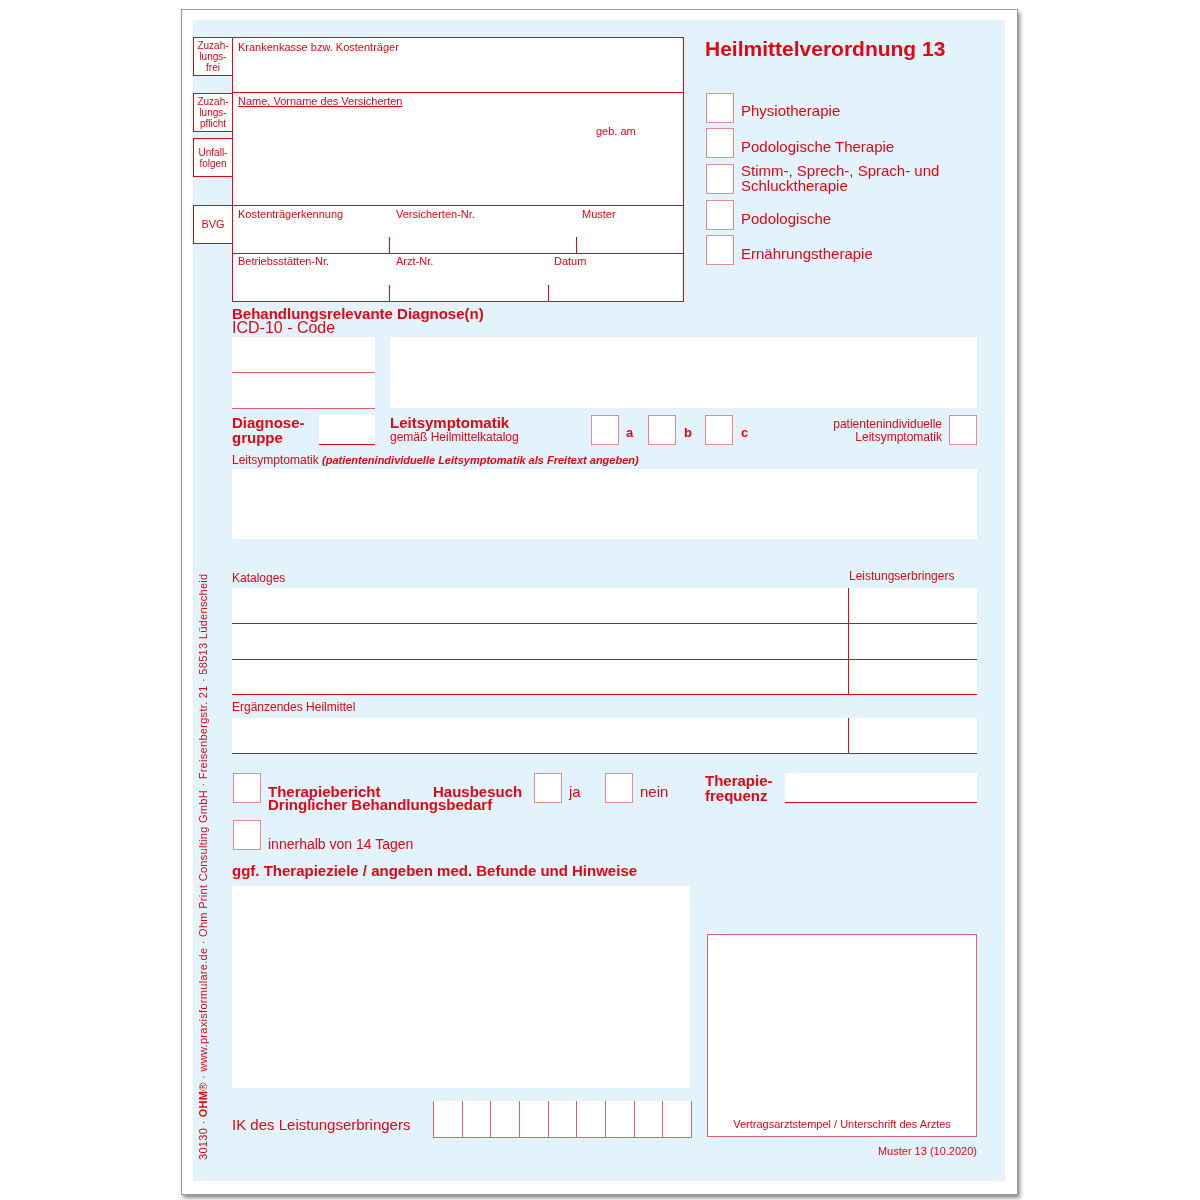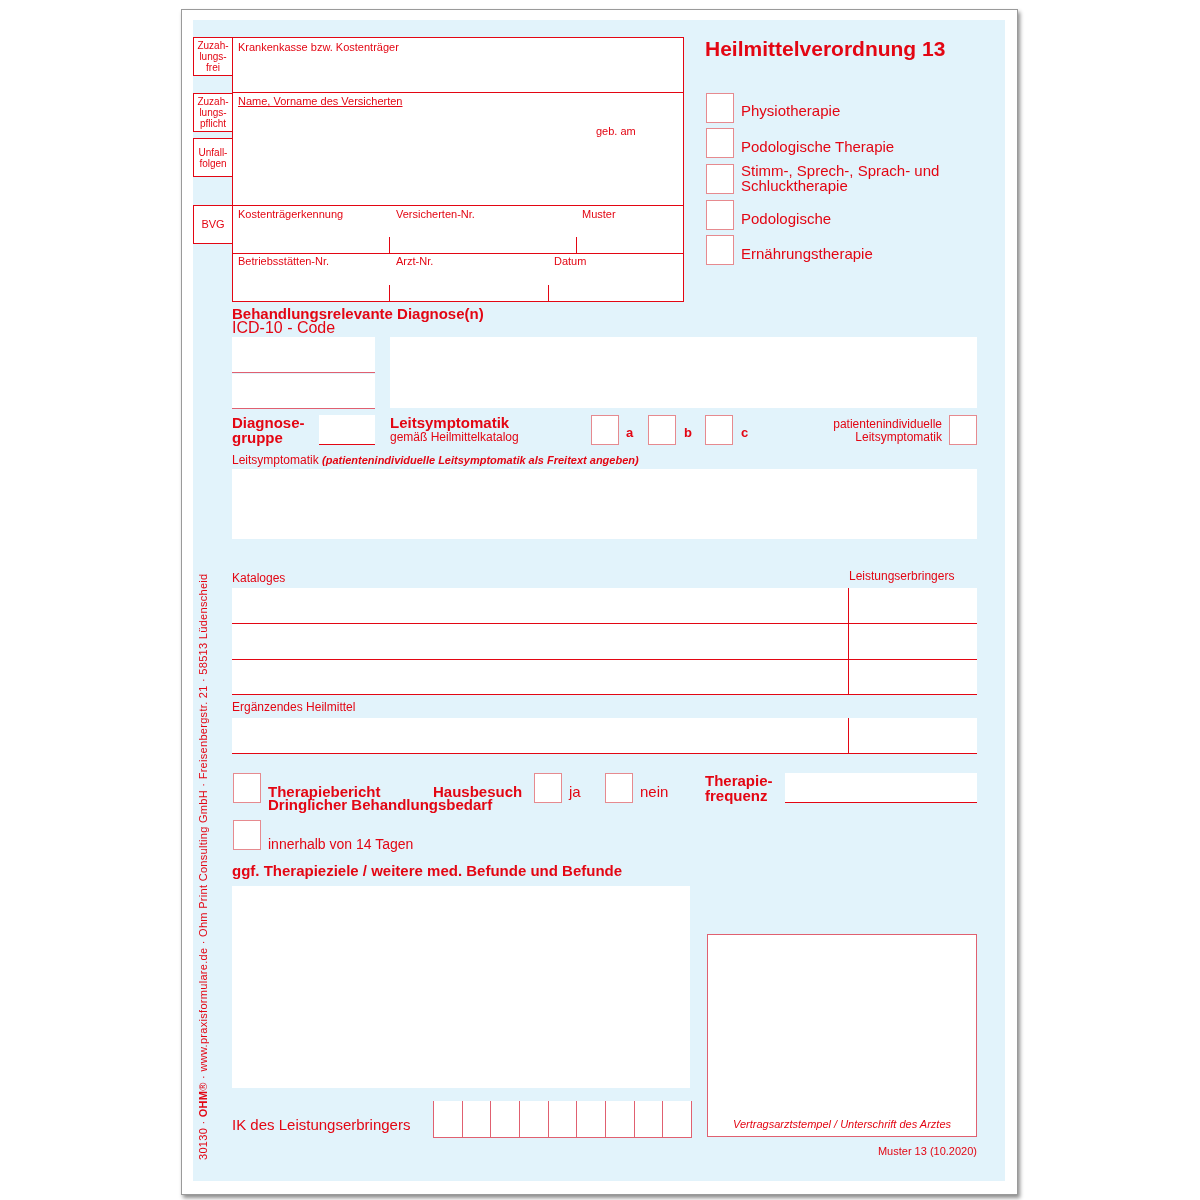--- a/index.html
+++ b/index.html
@@ -151,25 +151,25 @@
 <div class="chk2" style="left:605px;top:773px;width:28px;height:30px;"></div>
 <div class="abs" style="left:640px;top:783px;font-size:15px;">nein</div>
 <div class="abs bold" style="left:705px;top:773px;font-size:15px;line-height:15px;white-space:pre;">Therapie-
 frequenz</div>
 <div class="nob" style="left:785px;top:773px;width:192px;height:29px;border-bottom:1px solid #e30613;"></div>
 
 <div class="chk2" style="left:233px;top:820px;width:28px;height:30px;"></div>
 <div class="abs bold" style="left:268px;top:796px;font-size:15px;white-space:nowrap;">Dringlicher Behandlungsbedarf</div>
 <div class="abs" style="left:268px;top:836px;font-size:14px;white-space:nowrap;">innerhalb von 14 Tagen</div>
 
-<div class="sect" style="left:232px;top:862px;">ggf. Therapieziele / weitere med. Befunde und Befunde</div>
+<div class="sect" style="left:232px;top:862px;">ggf. Therapieziele / angeben med. Befunde und Hinweise</div>
 <div class="nob" style="left:232px;top:886px;width:458px;height:202px;"></div>
 
 <div class="box" style="left:707px;top:934px;width:270px;height:203px;border-color:#e06070;"></div>
-<div class="lbl" style="left:707px;top:1118px;width:270px;text-align:center;font-size:11px;font-style:italic;">Vertragsarztstempel / Unterschrift des Arztes</div>
+<div class="lbl" style="left:707px;top:1118px;width:270px;text-align:center;font-size:11px;">Vertragsarztstempel / Unterschrift des Arztes</div>
 
 <div class="abs" style="left:232px;top:1116px;font-size:15px;white-space:nowrap;">IK des Leistungserbringers</div>
 <div class="abs" style="left:433px;top:1101px;width:258px;height:36px;display:flex;background:#fff;border-bottom:1px solid #e06070;border-left:1px solid #e06070;">
   <div style="flex:1;border-right:1px solid #e06070;"></div>
   <div style="flex:1;border-right:1px solid #e06070;"></div>
   <div style="flex:1;border-right:1px solid #e06070;"></div>
   <div style="flex:1;border-right:1px solid #e06070;"></div>
   <div style="flex:1;border-right:1px solid #e06070;"></div>
   <div style="flex:1;border-right:1px solid #e06070;"></div>
   <div style="flex:1;border-right:1px solid #e06070;"></div>

